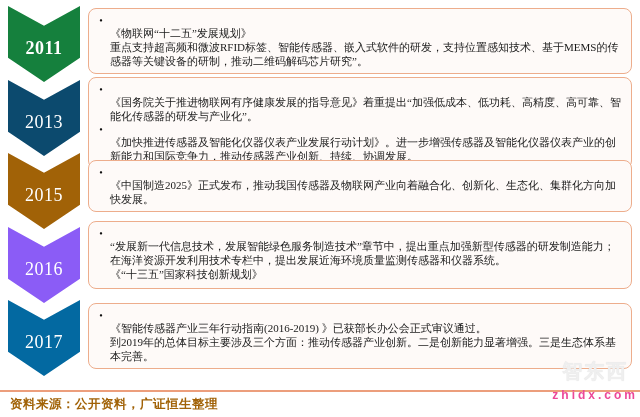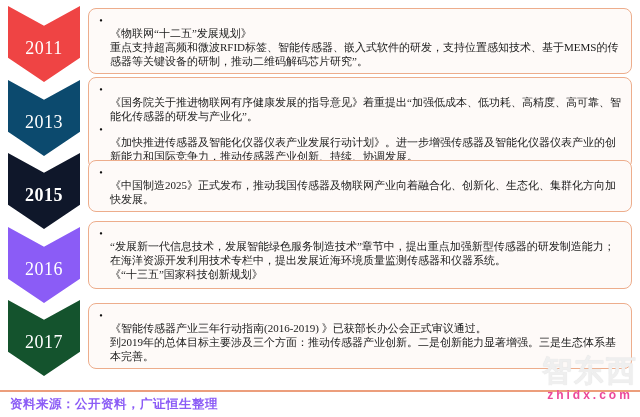--- a/index.html
+++ b/index.html
@@ -36,42 +36,42 @@
   #b4{top:303px;min-height:50px}
 
   .bullet{display:flex;gap:5px;}
   .dot{flex:0 0 auto;width:8px;text-align:center;font-size:10px;line-height:14px;color:#111;}
   .btext{flex:1 1 auto;margin-top:12px;}
   .btext div{min-height:1px;}
 
   
   .rule{position:absolute;left:0;top:390px;width:640px;height:2px;background:var(--rule,#ec9e7c);}
   .source{
-    position:absolute;left:10px;top:396px;font-size:12.5px;font-weight:bold;color:#8b5cf6;
+    position:absolute;left:10px;top:396px;font-size:12.5px;font-weight:bold;color:#a16207;
     letter-spacing:.5px;
   }
 
   
   .wm{position:absolute;right:2px;top:354px;z-index:5;text-align:center;pointer-events:none;}
   .wm-logo{
-    font-size:30px;line-height:34px;font-weight:bold;color:#efefef;
+    font-size:20px;line-height:34px;font-weight:bold;color:#efefef;
     text-shadow:0 0 1px #dcdcdc;letter-spacing:2px;
     font-family:"Liberation Sans","DejaVu Sans",sans-serif;
   }
   .wm-url{
     font-size:12px;line-height:14px;font-weight:bold;color:#ec4899;letter-spacing:3px;
     font-family:"Liberation Sans","DejaVu Sans",sans-serif;
   }
 </style>
 </head>
 <body>
 
 <div class="canvas">
 
-  <div class="arrow" id="a0" style="background: #ef4444;">
+  <div class="arrow" id="a0" style="background: #15803d; font-weight: bold;">
     <span class="year">2011</span>
   </div>
   <div class="pbox" id="b0">
     <div class="bullet">
       <span class="dot">•</span>
       <div class="btext">
         <div>《物联网“十二五”发展规划》</div>
         <div>重点支持超高频和微波RFID标签、智能传感器、嵌入式软件的研发，支持位置感知技术、基于MEMS的传感器等关键设备的研制，推动二维码解码芯片研究”。</div>
       </div>
     </div>
@@ -88,21 +88,21 @@
       </div>
     </div>
     <div class="bullet">
       <span class="dot">•</span>
       <div class="btext">
         <div>《加快推进传感器及智能化仪器仪表产业发展行动计划》。进一步增强传感器及智能化仪器仪表产业的创新能力和国际竞争力，推动传感器产业创新、持续、协调发展。</div>
       </div>
     </div>
   </div>
 
-  <div class="arrow" id="a2" style="background: #0f172a; font-weight: bold;">
+  <div class="arrow" id="a2" style="background: #a16207;">
     <span class="year">2015</span>
   </div>
   <div class="pbox" id="b2">
     <div class="bullet">
       <span class="dot">•</span>
       <div class="btext">
         <div>《中国制造2025》正式发布，推动我国传感器及物联网产业向着融合化、创新化、生态化、集群化方向加快发展。</div>
       </div>
     </div>
   </div>
@@ -113,21 +113,21 @@
   <div class="pbox" id="b3">
     <div class="bullet">
       <span class="dot">•</span>
       <div class="btext">
         <div>“发展新一代信息技术，发展智能绿色服务制造技术”章节中，提出重点加强新型传感器的研发制造能力；在海洋资源开发利用技术专栏中，提出发展近海环境质量监测传感器和仪器系统。</div>
         <div>《“十三五”国家科技创新规划》</div>
       </div>
     </div>
   </div>
 
-  <div class="arrow" id="a4" style="background: #14532d;">
+  <div class="arrow" id="a4" style="background: #0369a1;">
     <span class="year">2017</span>
   </div>
   <div class="pbox" id="b4">
     <div class="bullet">
       <span class="dot">•</span>
       <div class="btext">
         <div>《智能传感器产业三年行动指南(2016-2019) 》已获部长办公会正式审议通过。</div>
         <div>到2019年的总体目标主要涉及三个方面：推动传感器产业创新。二是创新能力显著增强。三是生态体系基本完善。</div>
       </div>
     </div>

